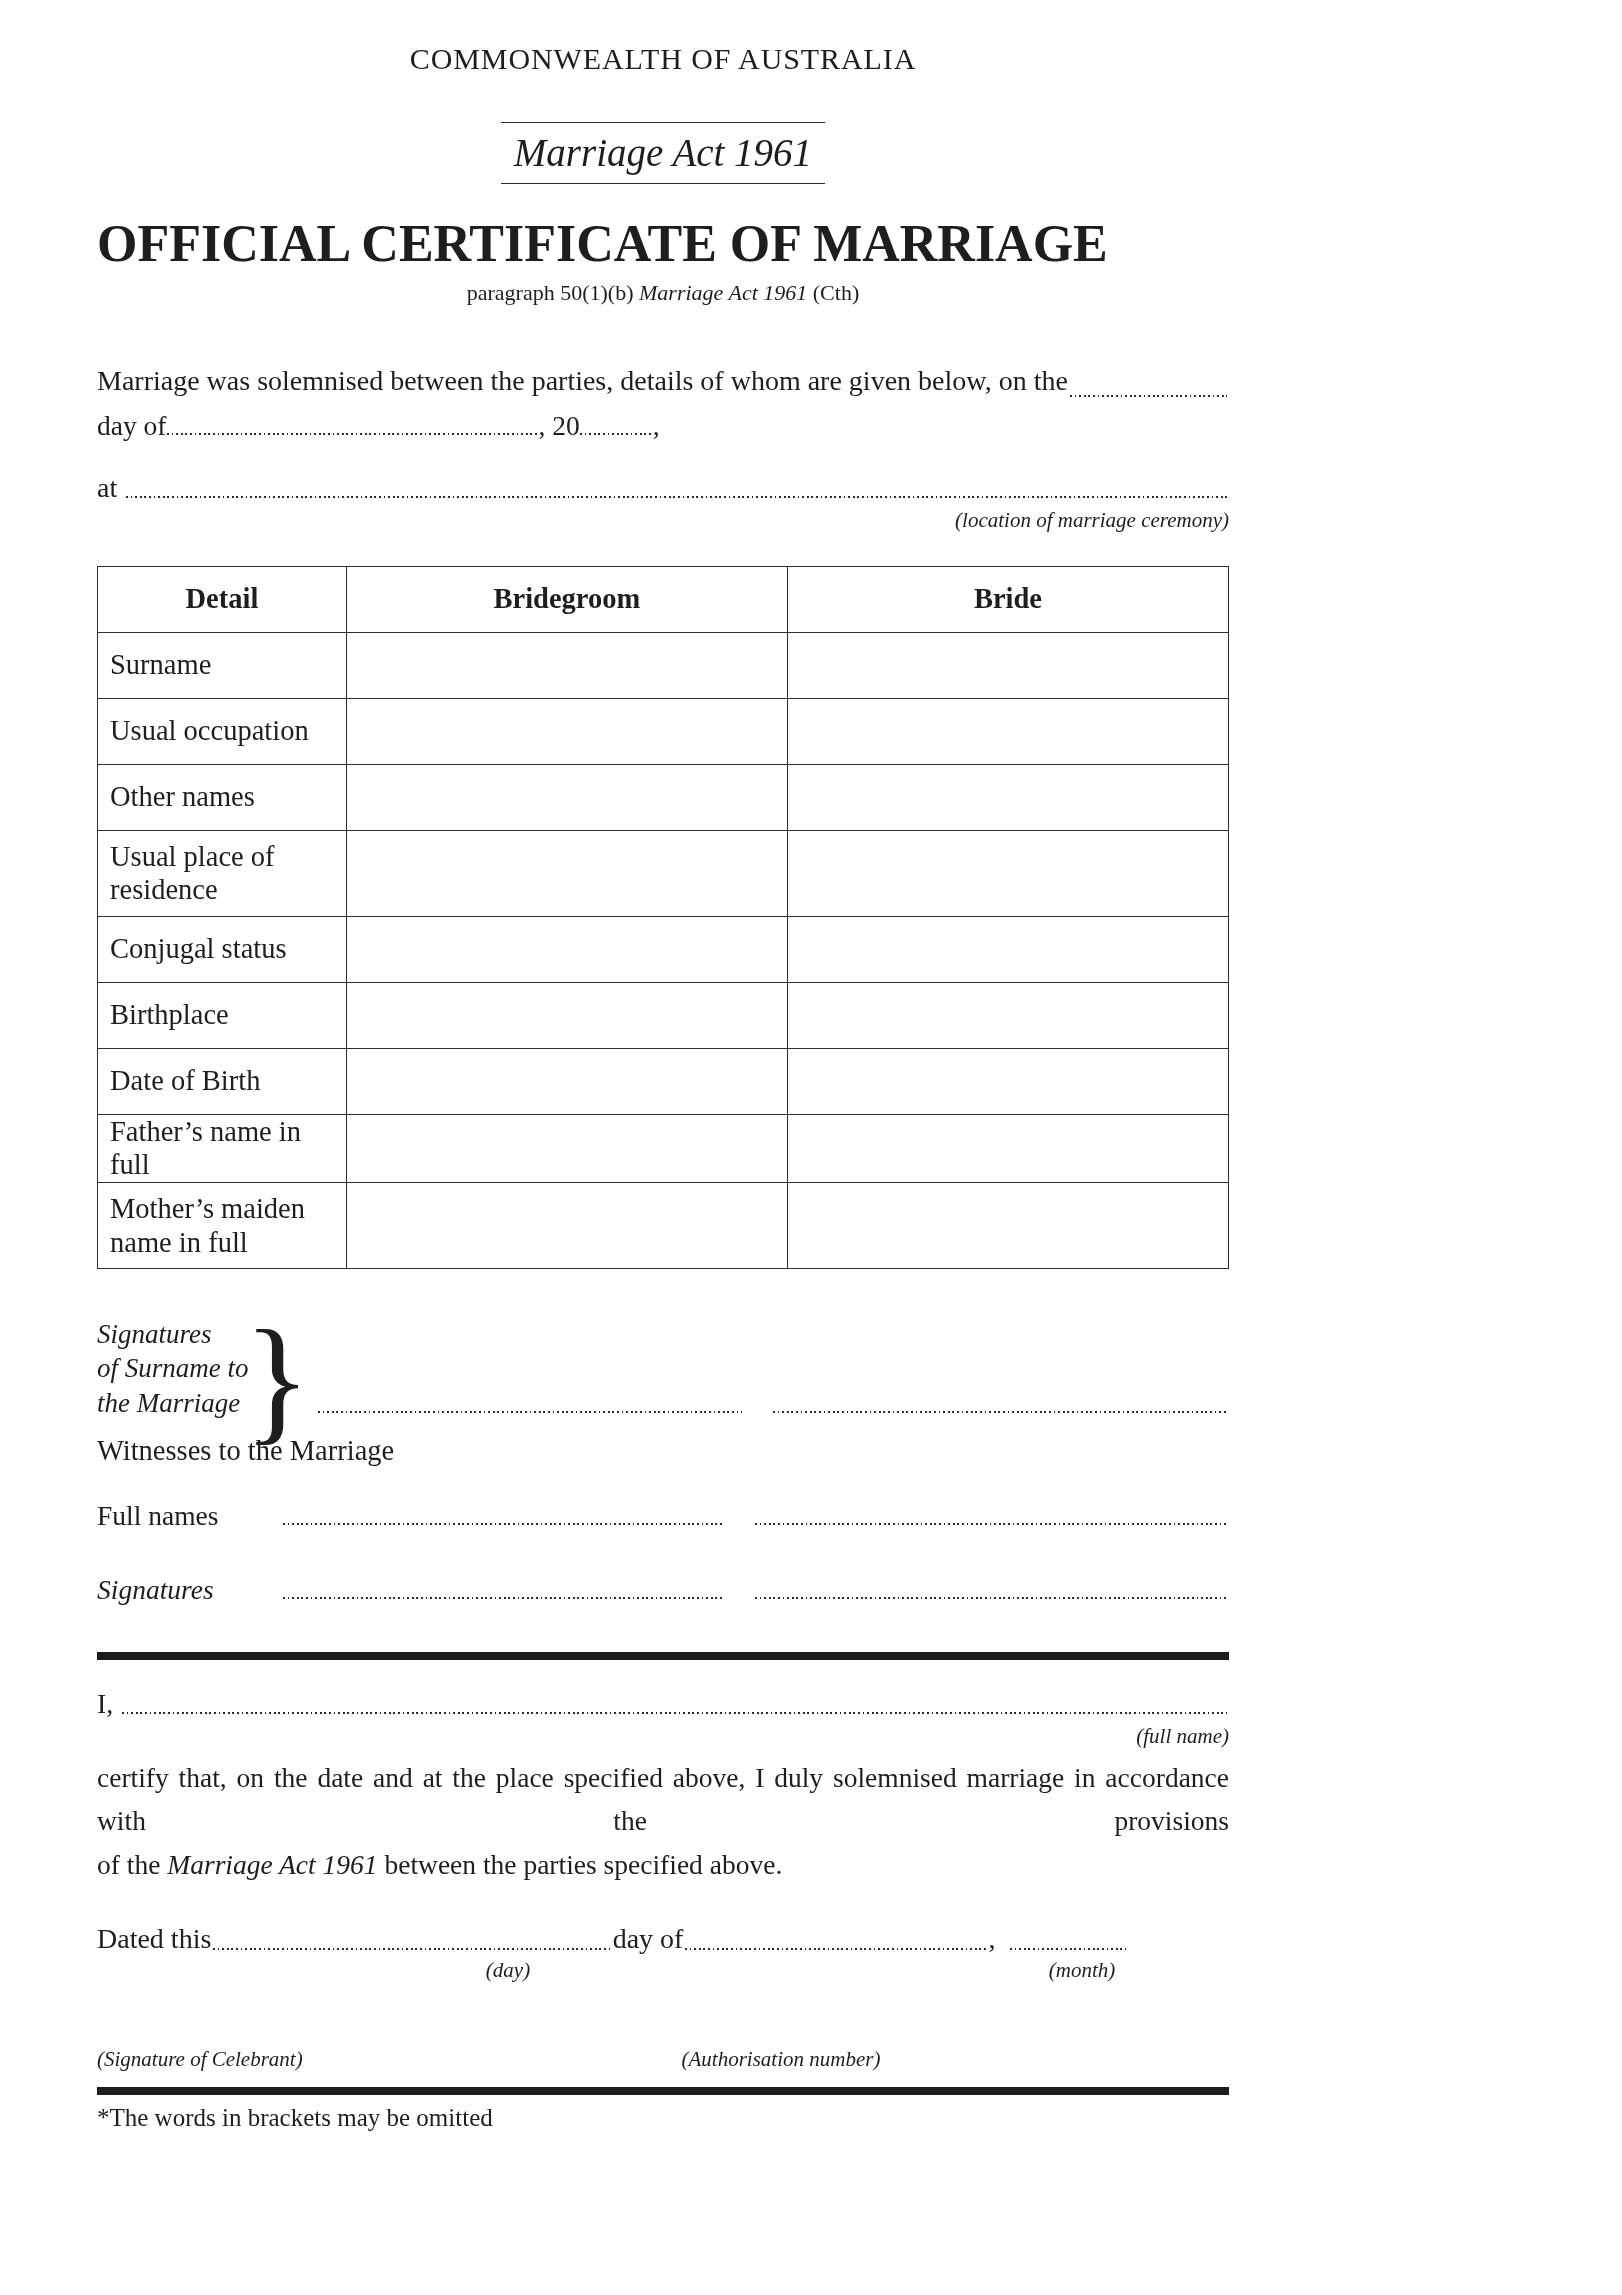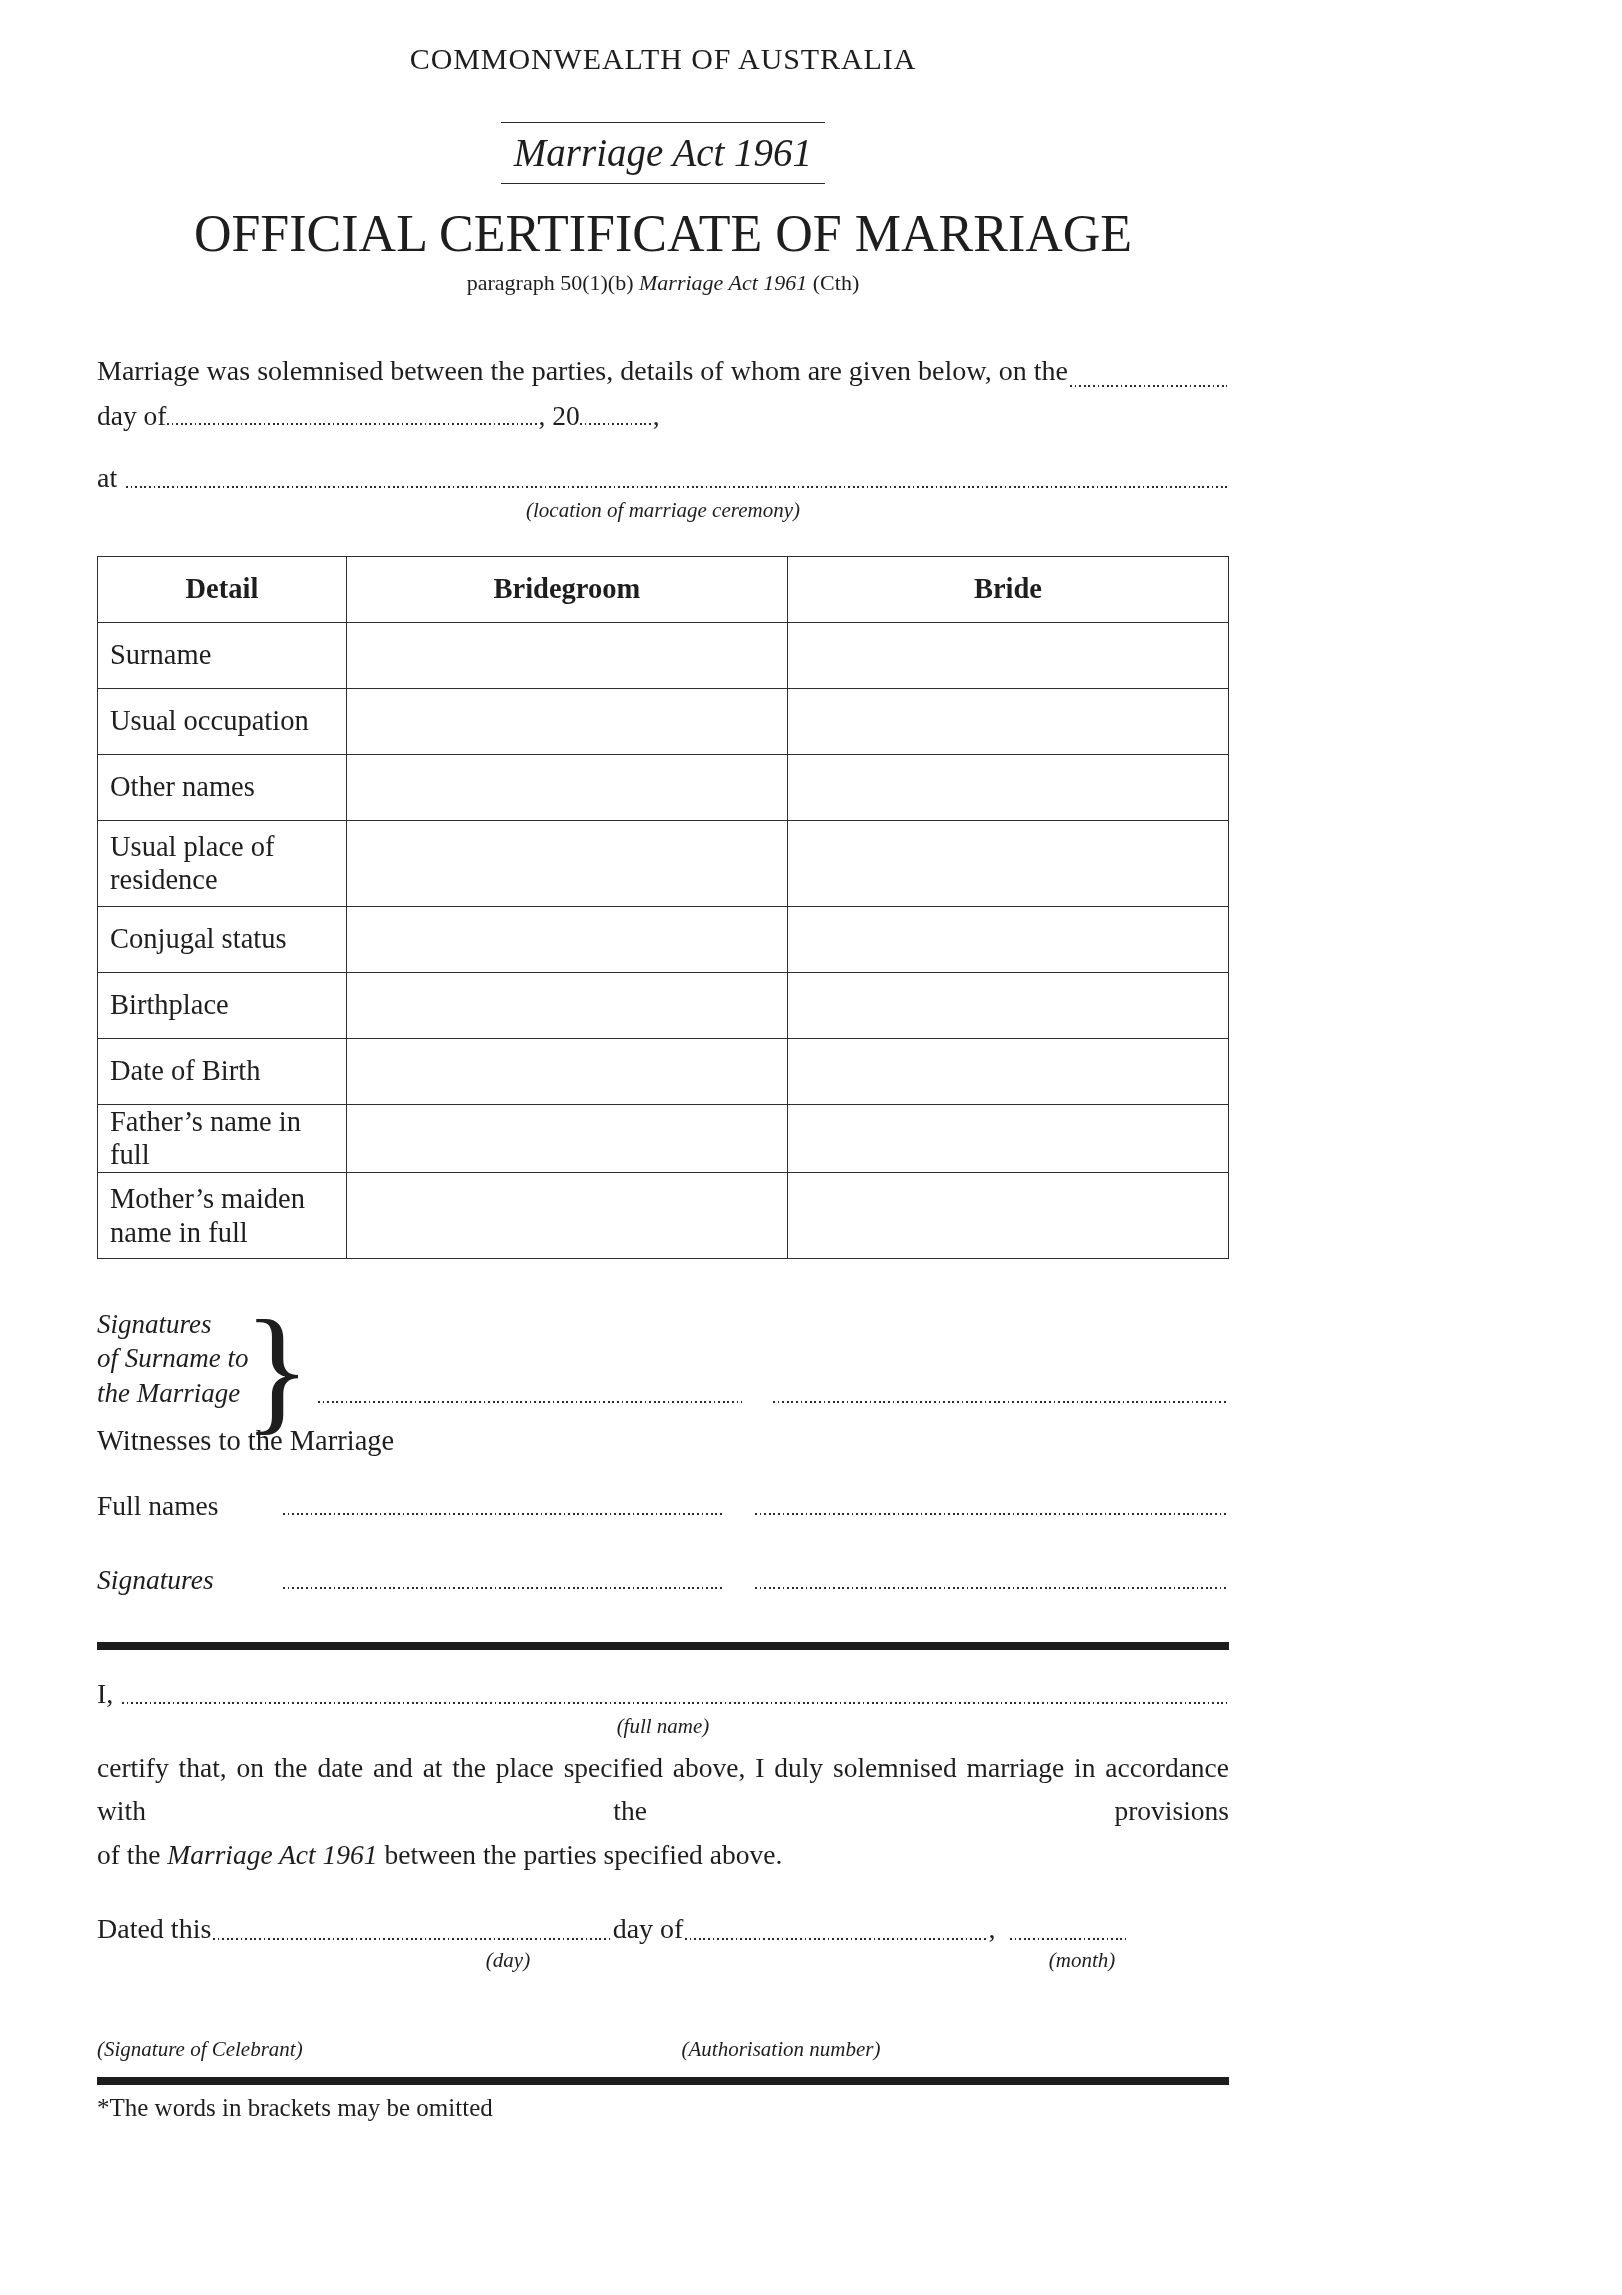--- a/index.html
+++ b/index.html
@@ -23,24 +23,23 @@
   .act-wrap { margin-top: 46px; text-align: center; }
   .act {
     display: inline-block;
     font-style: italic;
     font-size: 39px;
     border-top: 1.8px solid #2a2a2a;
     border-bottom: 1.8px solid #2a2a2a;
     padding: 6.4px 13px 8.3px 13px;
   }
   .main-title {
-    margin-top: 20px;
-    text-align: center;
+    margin-top: 30px;
     font-size: 52px;
-    font-weight: 400;
+    font-weight: 700;
     letter-spacing: 0px;
     white-space: nowrap;
   }
   .ref { margin-top: 7.3px; text-align: center; font-size: 22px; }
   .italic { font-style: italic; }
   
   .bodytext { font-size: 27.5px; }
   .flexline { display: flex; align-items: flex-end; font-size: 28px; line-height: 1.25; }
   .dots {
     flex: 1 1 auto;
@@ -53,21 +52,21 @@
   }
   .dots-inline {
     display: inline-block;
     height: 2.2px;
     background-image: repeating-linear-gradient(to right, #2b2b2b 0 1.8px, transparent 1.8px 4.6px);
     background-repeat: repeat-x;
     vertical-align: baseline;
   }
   .w405 { width: 372px; } .w80 { width: 73px; }
   .caption { font-style: italic; font-size: 21px; }
-  .caption-center { text-align: center; margin-top: 2.8px; }
+  .caption-center { text-align: right; margin-top: 2.8px; }
   .intro { margin-top: 53px; line-height: 1.6; }
   .intro .flexline { line-height: 1.6; }
   .at-row { margin-top: 22px; }
   .rites-row { margin-top: 13px; }
   
   table.details {
     margin-top: 33px;
     width: 100%;
     border-collapse: collapse;
     font-size: 28.5px;

